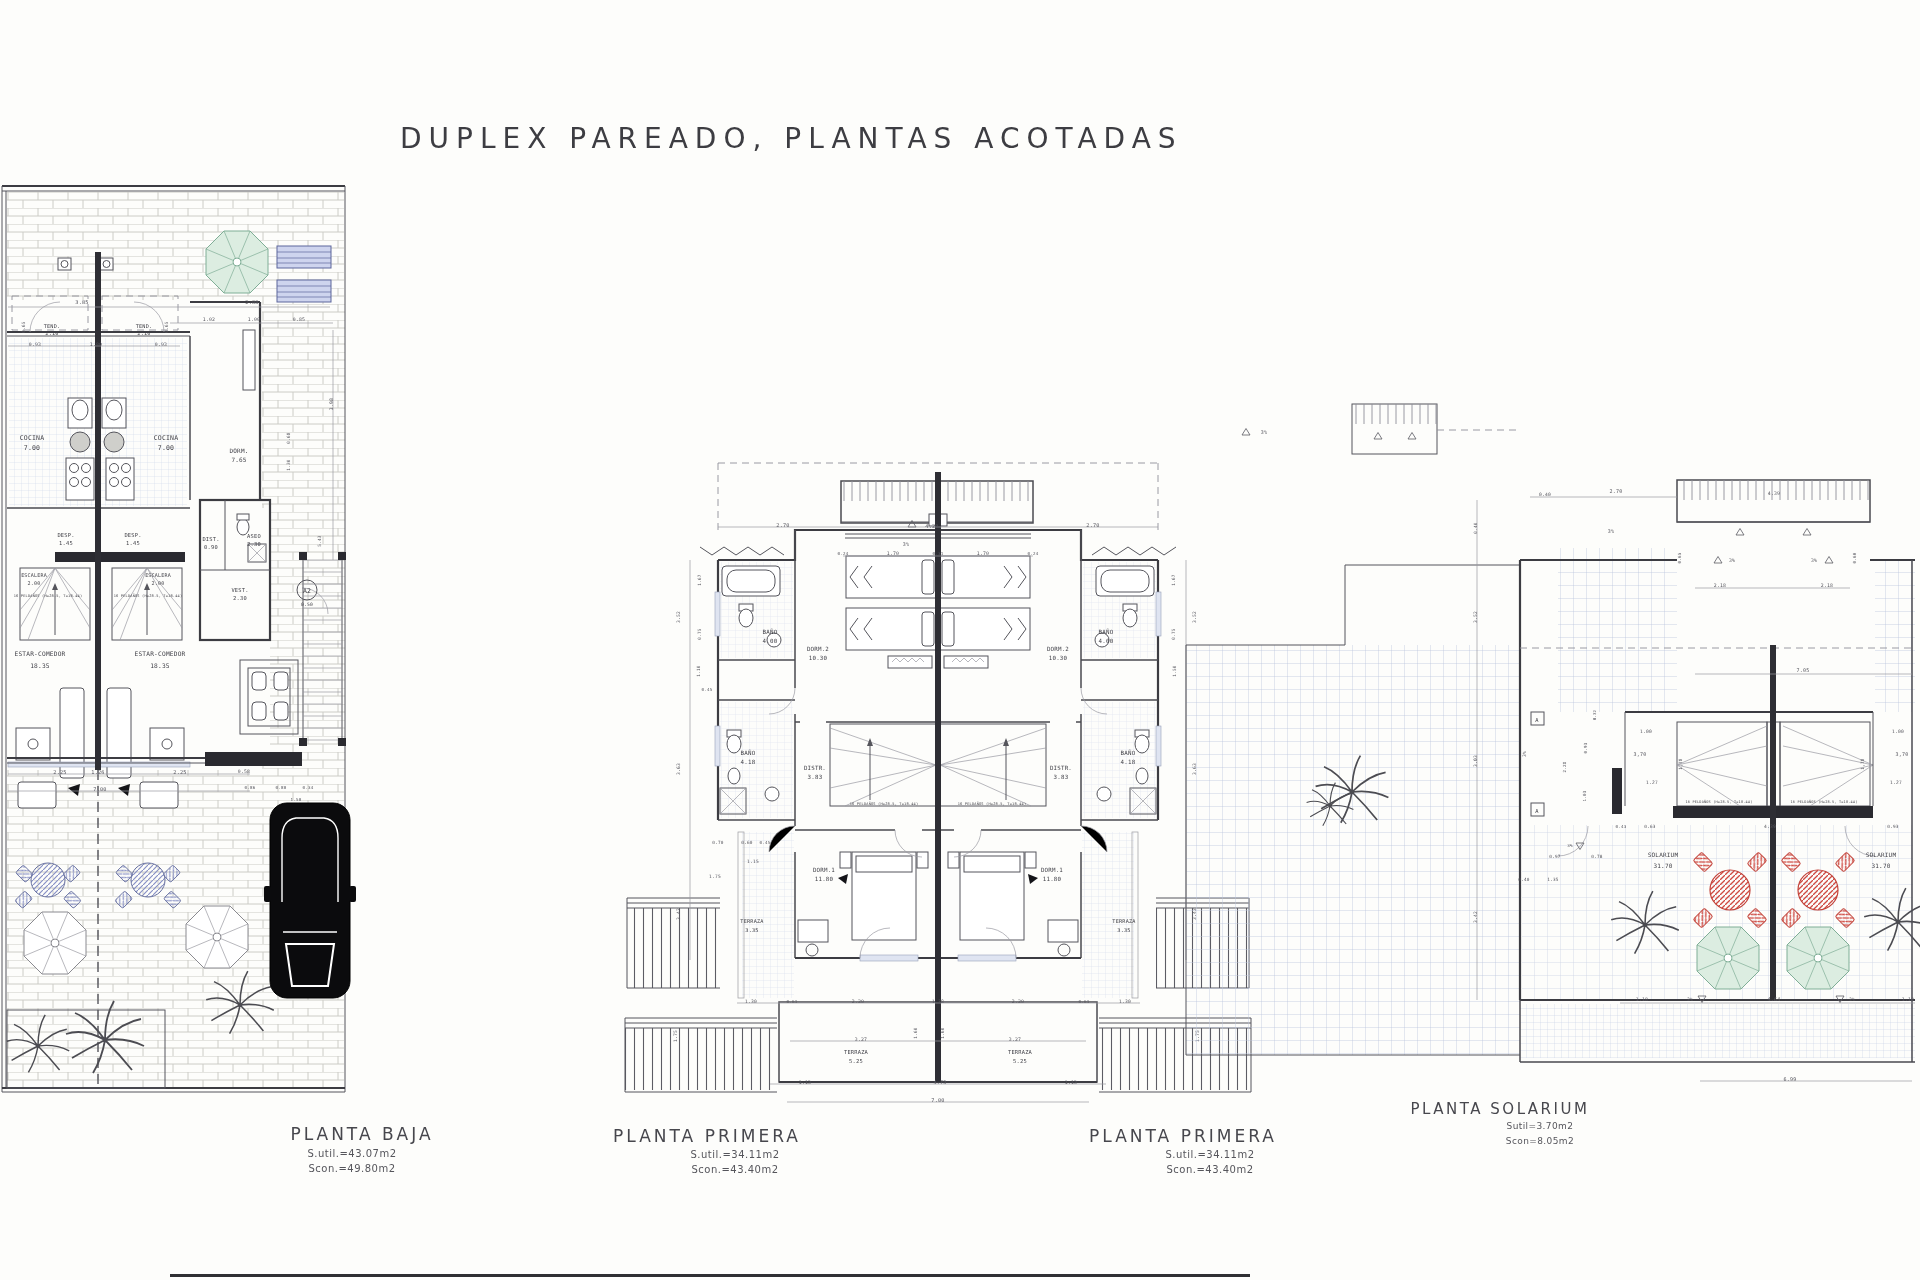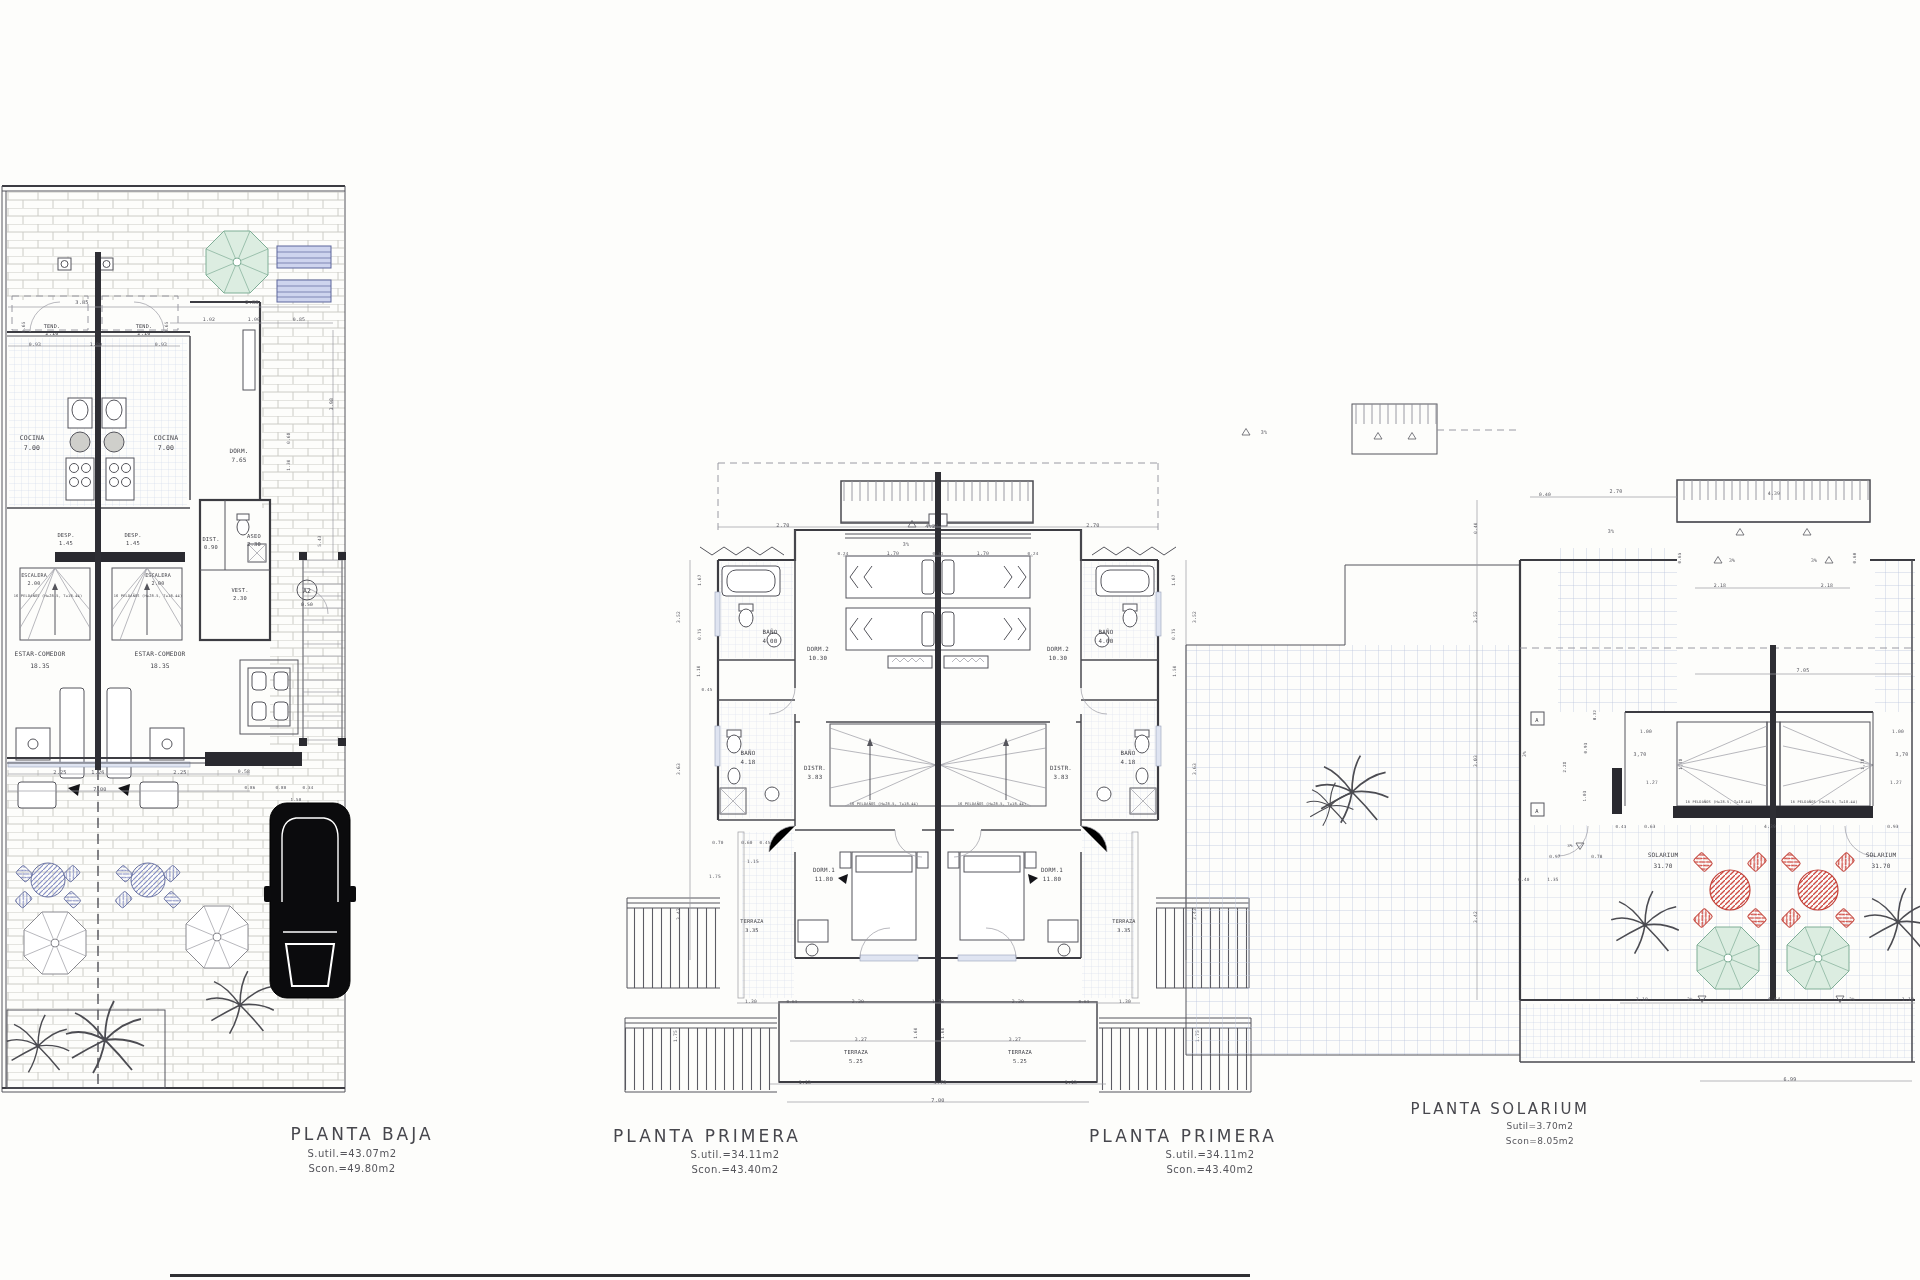--- a/index.html
+++ b/index.html
@@ -605,15 +605,16 @@
   <text class="ptitle" x="1183" y="1142" text-anchor="middle">PLANTA PRIMERA</text>
   <text class="psub" x="1210" y="1158" text-anchor="middle">S.util.=34.11m2</text>
   <text class="psub" x="1210" y="1173" text-anchor="middle">Scon.=43.40m2</text>
 
   <text class="ptitle-sm" x="1500" y="1114" text-anchor="middle">PLANTA SOLARIUM</text>
   <text class="psub-sm" x="1540" y="1129" text-anchor="middle">Sutil=3.70m2</text>
   <text class="psub-sm" x="1540" y="1144" text-anchor="middle">Scon=8.05m2</text>
 </g>
 </svg>
 
+<div class="main-title">DUPLEX PAREADO, PLANTAS ACOTADAS</div>
 <div class="bottom-rule"></div>
 
 </div>
 
 </body></html>

